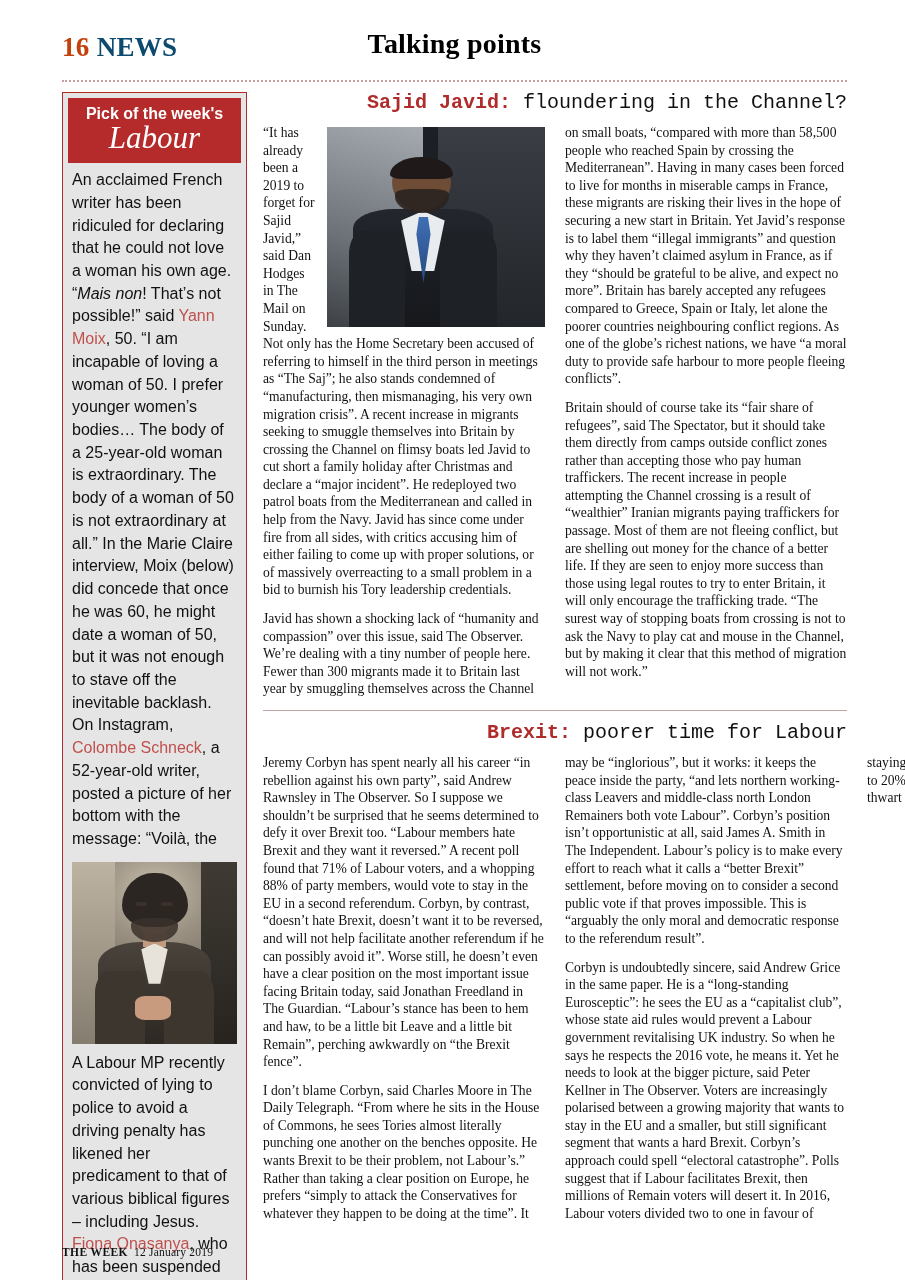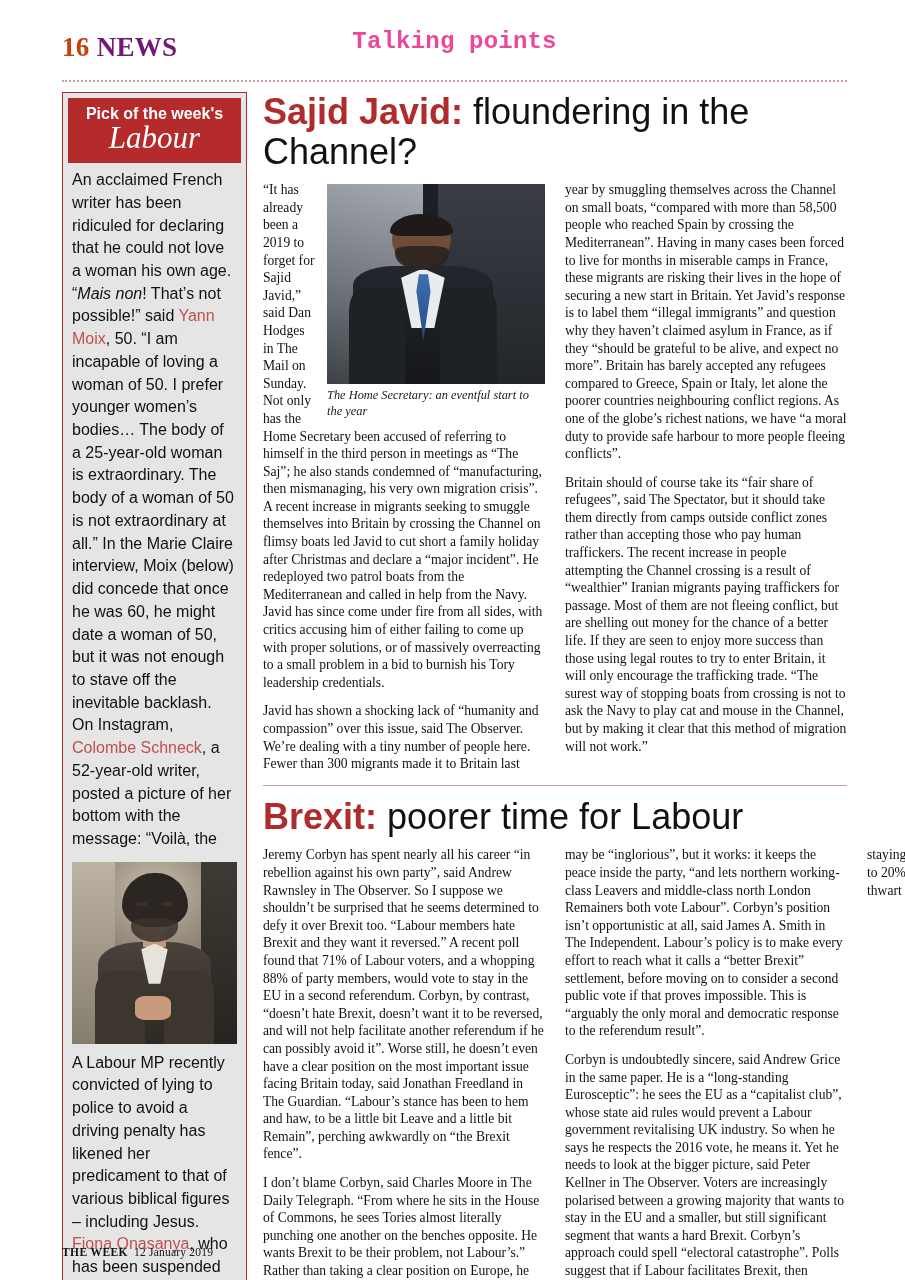--- a/index.html
+++ b/index.html
@@ -34,30 +34,30 @@
     position: absolute;
     left: 0;
     top: 4px;
     font-family: "Liberation Serif", serif;
     font-size: 27px;
     font-weight: bold;
     letter-spacing: 0.3px;
     white-space: nowrap;
   }
   .folio .num { color: #c2410c; }
-  .folio .sec { color: #701a75; font-family: Liberation Serif, serif; }
+  .folio .sec { color: #0c4a6e; font-family: Liberation Serif, serif; }
   .masthead-title {
     position: absolute;
     left: 0; right: 0;
     top: 0;
     text-align: center;
-    font-family: Liberation Mono, monospace;
-    font-size: 24px;
+    font-family: Liberation Serif, serif;
+    font-size: 28px;
     font-weight: bold;
-    color: #ec4899;
+    color: #000000;
     letter-spacing: 0.2px;
   }
   .rule-dotted {
     border: 0;
     border-top: 2px dotted #c9a0a0;
     margin: 4px 0 0 0;
     height: 0;
   }
 
   
@@ -182,23 +182,23 @@
     background: #3d362f; border-radius: 10% 30% 0 0;
   }
   .gp-hand {
     position: absolute; left: 38%; top: 74%; width: 22%; height: 13%;
     background: #c89b7f; border-radius: 28%;
   }
 
   
   .article { margin-bottom: 6px; }
   .headline {
-    text-align: left;
-    font-family: Liberation Sans, sans-serif;
-    font-size: 36px;
+    text-align: right;
+    font-family: Liberation Mono, monospace;
+    font-size: 20px;
     line-height: 1.1;
     margin: 0 0 10px 0;
     color: #111111;
   }
   .headline .hl-name {
     color: #b02b2b;
     font-weight: bold;
   }
   .headline .hl-rest { font-weight: normal; }
 
@@ -383,21 +383,20 @@
               <div class="jp-pillar"></div>
               <div class="jp-body"></div>
               <div class="jp-shoulder-l"></div>
               <div class="jp-shoulder-r"></div>
               <div class="jp-shirt"></div>
               <div class="jp-tie"></div>
               <div class="jp-head"></div>
               <div class="jp-hair"></div>
               <div class="jp-beard"></div>
             </div>
-            <div class="caption">The Home Secretary: an eventful start to the year</div>
           </div>
 
           <p>“It has already been a 2019 to forget for Sajid Javid,” said Dan Hodges in The Mail on Sunday. Not only has the Home Secretary been accused of referring to himself in the third person in meetings as “The Saj”; he also stands condemned of “manufacturing, then mismanaging, his very own migration crisis”. A recent increase in migrants seeking to smuggle themselves into Britain by crossing the Channel on flimsy boats led Javid to cut short a family holiday after Christmas and declare a “major incident”. He redeployed two patrol boats from the Mediterranean and called in help from the Navy. Javid has since come under fire from all sides, with critics accusing him of either failing to come up with proper solutions, or of massively overreacting to a small problem in a bid to burnish his Tory leadership credentials.</p>
           <p>Javid has shown a shocking lack of “humanity and compassion” over this issue, said The Observer. We’re dealing with a tiny number of people here. Fewer than 300 migrants made it to Britain last year by smuggling themselves across the Channel on small boats, “compared with more than 58,500 people who reached Spain by crossing the Mediterranean”. Having in many cases been forced to live for months in miserable camps in France, these migrants are risking their lives in the hope of securing a new start in Britain. Yet Javid’s response is to label them “illegal immigrants” and question why they haven’t claimed asylum in France, as if they “should be grateful to be alive, and expect no more”. Britain has barely accepted any refugees compared to Greece, Spain or Italy, let alone the poorer countries neighbouring conflict regions. As one of the globe’s richest nations, we have “a moral duty to provide safe harbour to more people fleeing conflicts”.</p>
           <p>Britain should of course take its “fair share of refugees”, said The Spectator, but it should take them directly from camps outside conflict zones rather than accepting those who pay human traffickers. The recent increase in people attempting the Channel crossing is a result of “wealthier” Iranian migrants paying traffickers for passage. Most of them are not fleeing conflict, but are shelling out money for the chance of a better life. If they are seen to enjoy more success than those using legal routes to try to enter Britain, it will only encourage the trafficking trade. “The surest way of stopping boats from crossing is not to ask the Navy to play cat and mouse in the Channel, but by making it clear that this method of migration will not work.”</p>
         </div>
       </div>
 
       <hr class="section-rule">
 

